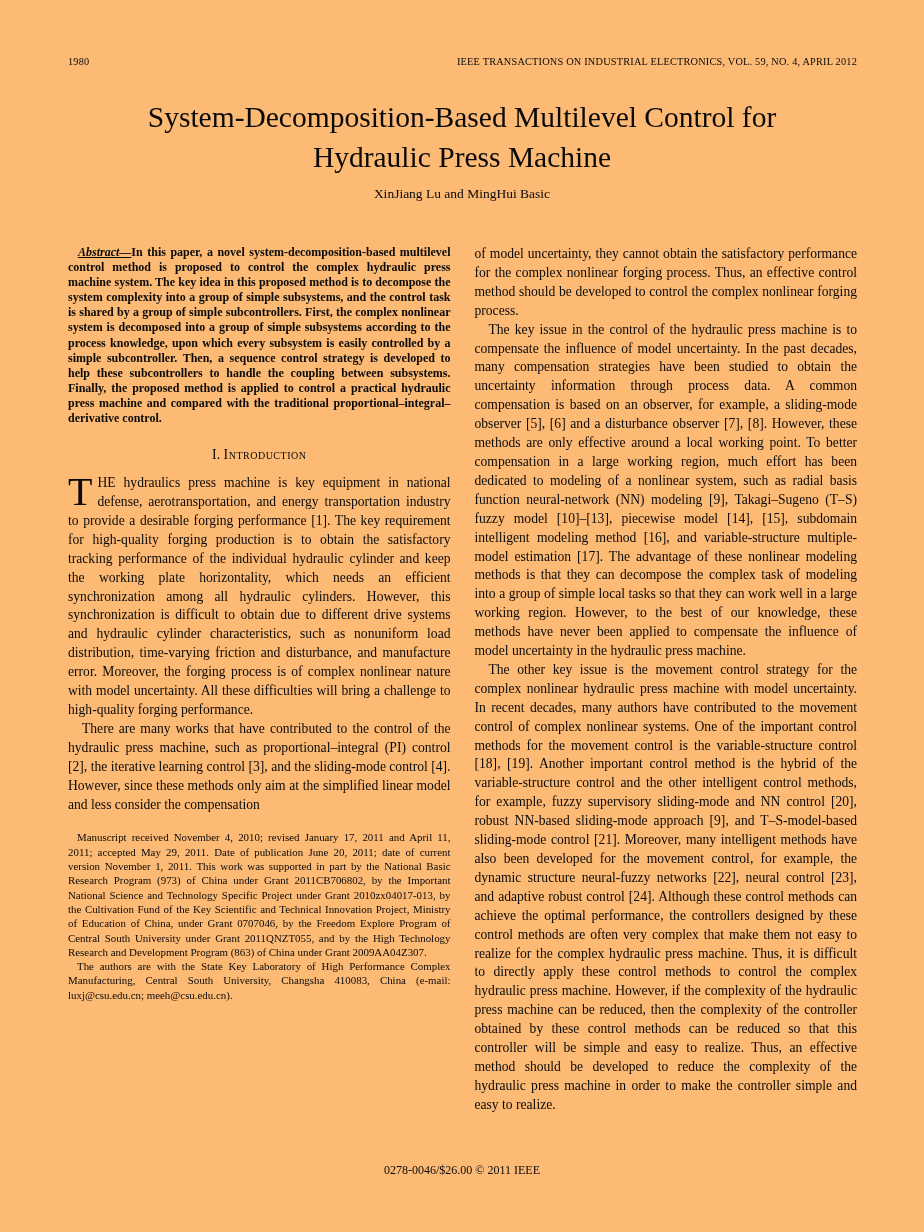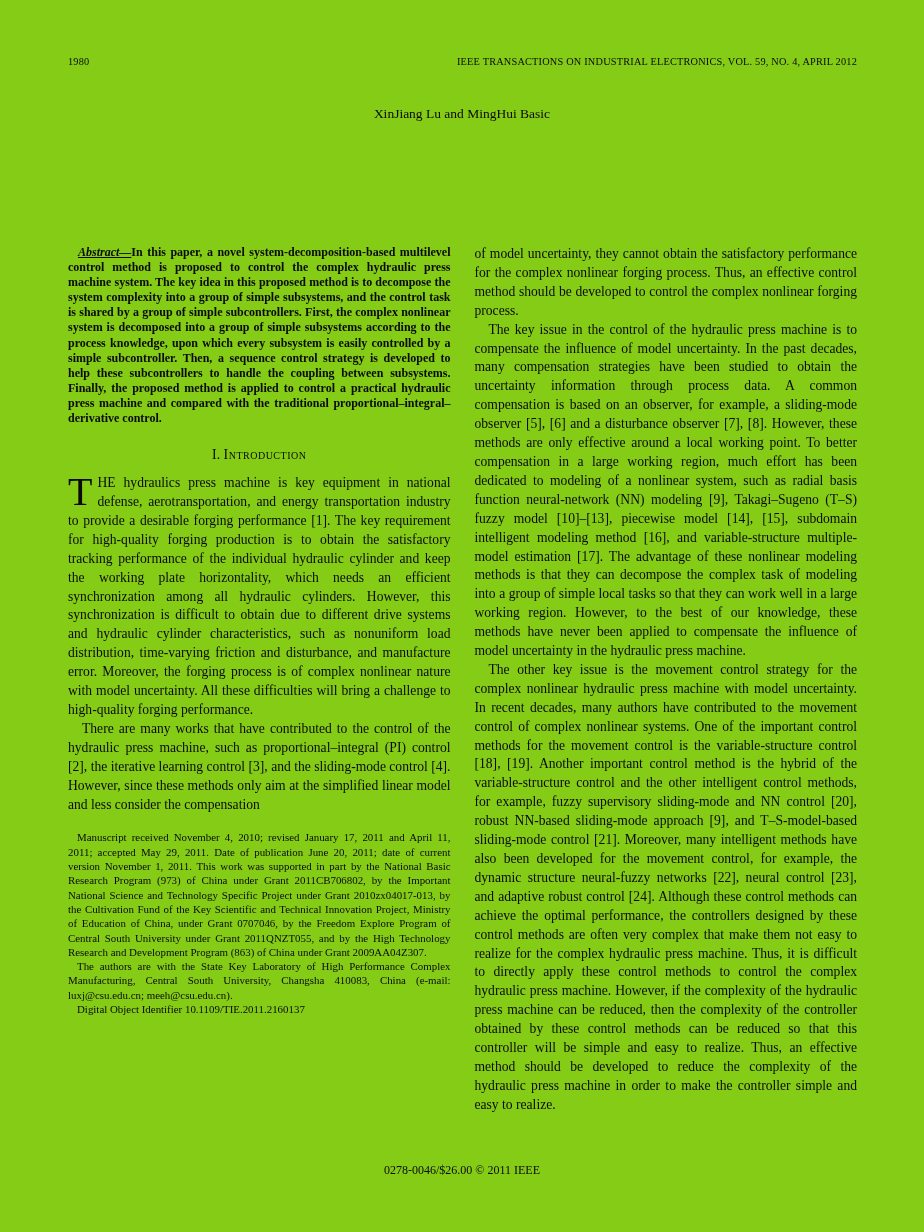--- a/index.html
+++ b/index.html
@@ -1,21 +1,21 @@
 <!DOCTYPE html>
 <html lang="en"><head>
 <meta charset="utf-8">
 <style>
   html,body { margin:0; padding:0; background:#888; }
   .page {
     position: relative;
     width: 924px;
     height: 1232px;
     margin: 0 auto;
-    background: #84cc16;
+    background: #fdba74;
     color: #0a0a0a;
     font-family: "Liberation Serif", serif;
     overflow: hidden;
   }
   .running-header {
     position: absolute;
     top: 56px; left: 68px; right: 67px;
     display: flex;
     justify-content: space-between;
     font-size: 10.3px;
@@ -87,39 +87,39 @@
 <body>
 
 <div class="page">
 
   <div class="running-header">
     <span>1980</span>
     <span>IEEE TRANSACTIONS ON INDUSTRIAL ELECTRONICS, VOL. 59, NO. 4, APRIL 2012</span>
   </div>
 
   <div class="title-block">
+    <h1 class="paper-title"><span>System-Decomposition-Based Multilevel Control for</span><br><span>Hydraulic Press Machine</span></h1>
     <div class="authors">XinJiang Lu and MingHui Basic</div>
   </div>
 
   <div class="columns">
 
     <div class="col">
       <p class="abstract"><span class="lead-label">Abstract—</span><span>In this paper, a novel system-decomposition-based multilevel control method is proposed to control the complex hydraulic press machine system. The key idea in this proposed method is to decompose the system complexity into a group of simple subsystems, and the control task is shared by a group of simple subcontrollers. First, the complex nonlinear system is decomposed into a group of simple subsystems according to the process knowledge, upon which every subsystem is easily controlled by a simple subcontroller. Then, a sequence control strategy is developed to help these subcontrollers to handle the coupling between subsystems. Finally, the proposed method is applied to control a practical hydraulic press machine and compared with the traditional proportional–integral–derivative control.</span></p>
 
 
       <h2 class="section-heading"><span>I.</span> <span class="sc">Introduction</span></h2>
 
       <p class="body-par"><span class="dropcap">T</span><span>HE hydraulics press machine is key equipment in national defense, aerotransportation, and energy transportation industry to provide a desirable forging performance [1]. The key requirement for high-quality forging production is to obtain the satisfactory tracking performance of the individual hydraulic cylinder and keep the working plate horizontality, which needs an efficient synchronization among all hydraulic cylinders. However, this synchronization is difficult to obtain due to different drive systems and hydraulic cylinder characteristics, such as nonuniform load distribution, time-varying friction and disturbance, and manufacture error. Moreover, the forging process is of complex nonlinear nature with model uncertainty. All these difficulties will bring a challenge to high-quality forging performance.</span></p>
 
       <p class="body-par indent">There are many works that have contributed to the control of the hydraulic press machine, such as proportional–integral (PI) control [2], the iterative learning control [3], and the sliding-mode control [4]. However, since these methods only aim at the simplified linear model and less consider the compensation</p>
 
       <div class="footnote">
         <p>Manuscript received November 4, 2010; revised January 17, 2011 and April 11, 2011; accepted May 29, 2011. Date of publication June 20, 2011; date of current version November 1, 2011. This work was supported in part by the National Basic Research Program (973) of China under Grant 2011CB706802, by the Important National Science and Technology Specific Project under Grant 2010zx04017-013, by the Cultivation Fund of the Key Scientific and Technical Innovation Project, Ministry of Education of China, under Grant 0707046, by the Freedom Explore Program of Central South University under Grant 2011QNZT055, and by the High Technology Research and Development Program (863) of China under Grant 2009AA04Z307.</p>
         <p>The authors are with the State Key Laboratory of High Performance Complex Manufacturing, Central South University, Changsha 410083, China (e-mail: luxj@csu.edu.cn; meeh@csu.edu.cn).</p>
-        <p>Digital Object Identifier 10.1109/TIE.2011.2160137</p>
       </div>
     </div>
 
     <div class="col">
       <p class="body-par">of model uncertainty, they cannot obtain the satisfactory performance for the complex nonlinear forging process. Thus, an effective control method should be developed to control the complex nonlinear forging process.</p>
       <p class="body-par indent">The key issue in the control of the hydraulic press machine is to compensate the influence of model uncertainty. In the past decades, many compensation strategies have been studied to obtain the uncertainty information through process data. A common compensation is based on an observer, for example, a sliding-mode observer [5], [6] and a disturbance observer [7], [8]. However, these methods are only effective around a local working point. To better compensation in a large working region, much effort has been dedicated to modeling of a nonlinear system, such as radial basis function neural-network (NN) modeling [9], Takagi–Sugeno (T–S) fuzzy model [10]–[13], piecewise model [14], [15], subdomain intelligent modeling method [16], and variable-structure multiple-model estimation [17]. The advantage of these nonlinear modeling methods is that they can decompose the complex task of modeling into a group of simple local tasks so that they can work well in a large working region. However, to the best of our knowledge, these methods have never been applied to compensate the influence of model uncertainty in the hydraulic press machine.</p>
       <p class="body-par indent">The other key issue is the movement control strategy for the complex nonlinear hydraulic press machine with model uncertainty. In recent decades, many authors have contributed to the movement control of complex nonlinear systems. One of the important control methods for the movement control is the variable-structure control [18], [19]. Another important control method is the hybrid of the variable-structure control and the other intelligent control methods, for example, fuzzy supervisory sliding-mode and NN control [20], robust NN-based sliding-mode approach [9], and T–S-model-based sliding-mode control [21]. Moreover, many intelligent methods have also been developed for the movement control, for example, the dynamic structure neural-fuzzy networks [22], neural control [23], and adaptive robust control [24]. Although these control methods can achieve the optimal performance, the controllers designed by these control methods are often very complex that make them not easy to realize for the complex hydraulic press machine. Thus, it is difficult to directly apply these control methods to control the complex hydraulic press machine. However, if the complexity of the hydraulic press machine can be reduced, then the complexity of the controller obtained by these control methods can be reduced so that this controller will be simple and easy to realize. Thus, an effective method should be developed to reduce the complexity of the hydraulic press machine in order to make the controller simple and easy to realize.</p>
     </div>
 
   </div>

